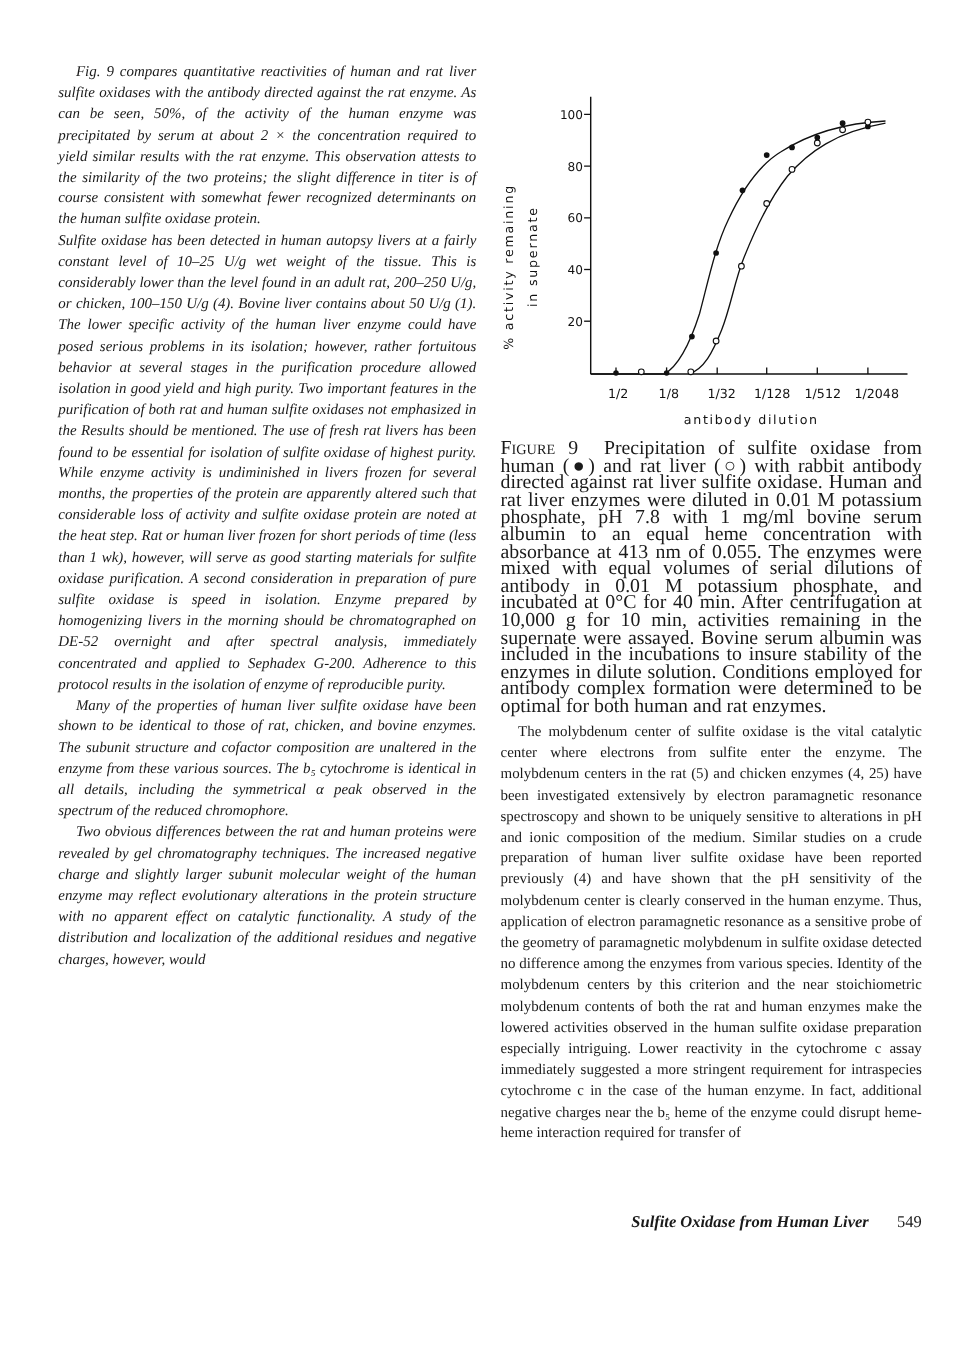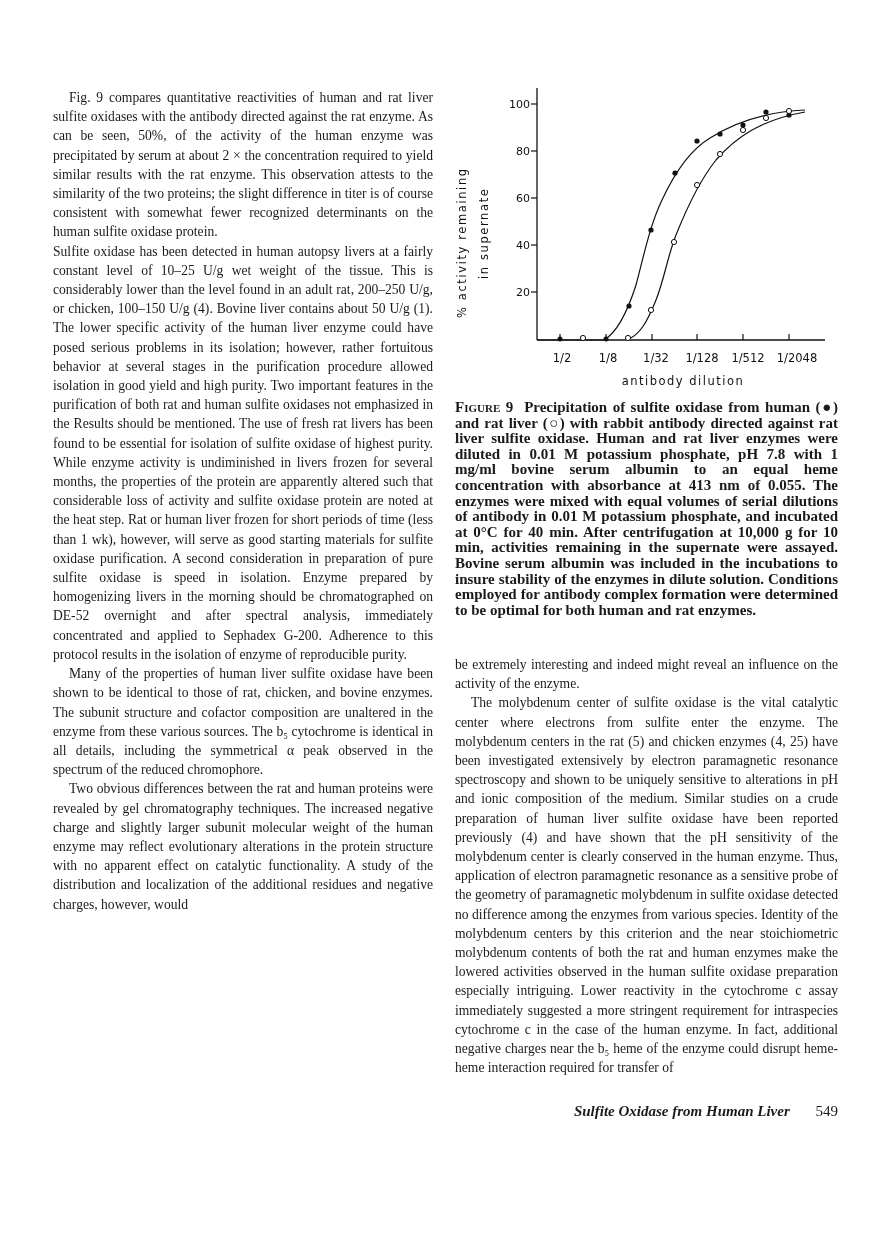--- a/index.html
+++ b/index.html
@@ -1,24 +1,24 @@
 <!DOCTYPE html>
 <html><head>
 <meta charset="utf-8">
 <style>
   html, body { margin: 0; padding: 0; background: #fff; }
   body { width: 890px; height: 1247px; position: relative; overflow: hidden;
          font-family: "Liberation Serif", "DejaVu Serif", serif; color: #1a1a1a; }
   .col { position: absolute; font-size: 13.6px; line-height: 19.2px; text-align: justify; }
   .col p { margin: 0; text-indent: 16px; }
   .col p.noindent { text-indent: 0; }
-  #left { left: 53px; top: 88px; width: 380px; }
+  #left { left: 53px; top: 55px; width: 380px; font-style: italic; }
   #right { left: 455px; top: 655px; width: 383px; }
   .heading { font-weight: bold; letter-spacing: 1px; font-size: 15px; margin: 23px 0 6px 61px; text-indent: 0; }
-  #caption { position: absolute; left: 455px; top: 400px; width: 383px; font-size: 15px; line-height: 15.6px; text-align: justify; font-weight: bold; }
+  #caption { position: absolute; left: 455px; top: 400px; width: 383px; font-size: 18px; line-height: 15.6px; text-align: justify; }
   .sc { font-variant: small-caps; }
   #footer { position: absolute; top: 1103px; left: 455px; width: 383px; text-align: right; font-size: 15px; }
   #footer .title { font-style: italic; font-weight: bold; margin-right: 22px; margin-left: 22px; }
   #footer .page { font-weight: normal; }
   svg text { font-family: "DejaVu Sans", sans-serif; }
 </style>
 </head>
 <body>
 
 <div id="left" class="col">
@@ -97,20 +97,19 @@
     <circle cx="789" cy="111" r="2.6"></circle>
   </g>
 </svg>
 
 <div id="caption">
   <span class="sc">Figure 9</span>&nbsp;
   <span>Precipitation of sulfite oxidase from human (●) and rat liver (○) with rabbit antibody directed against rat liver sulfite oxidase. Human and rat liver enzymes were diluted in 0.01 M potassium phosphate, pH 7.8 with 1 mg/ml bovine serum albumin to an equal heme concentration with absorbance at 413 nm of 0.055. The enzymes were mixed with equal volumes of serial dilutions of antibody in 0.01 M potassium phosphate, and incubated at 0°C for 40 min. After centrifugation at 10,000 g for 10 min, activities remaining in the supernate were assayed. Bovine serum albumin was included in the incubations to insure stability of the enzymes in dilute solution. Conditions employed for antibody complex formation were determined to be optimal for both human and rat enzymes.</span>
 </div>
 
 <div id="right" class="col">
-  <p class="noindent">be extremely interesting and indeed might reveal an influence on the activity of the enzyme.</p>
   <p>The molybdenum center of sulfite oxidase is the vital catalytic center where electrons from sulfite enter the enzyme. The molybdenum centers in the rat (5) and chicken enzymes (4, 25) have been investigated extensively by electron paramagnetic resonance spectroscopy and shown to be uniquely sensitive to alterations in pH and ionic composition of the medium. Similar studies on a crude preparation of human liver sulfite oxidase have been reported previously (4) and have shown that the pH sensitivity of the molybdenum center is clearly conserved in the human enzyme. Thus, application of electron paramagnetic resonance as a sensitive probe of the geometry of paramagnetic molybdenum in sulfite oxidase detected no difference among the enzymes from various species. Identity of the molybdenum centers by this criterion and the near stoichiometric molybdenum contents of both the rat and human enzymes make the lowered activities observed in the human sulfite oxidase preparation especially intriguing. Lower reactivity in the cytochrome c assay immediately suggested a more stringent requirement for intraspecies cytochrome c in the case of the human enzyme. In fact, additional negative charges near the b₅ heme of the enzyme could disrupt heme-heme interaction required for transfer of</p>
 </div>
 
 <div id="footer">
   <span class="title">Sulfite Oxidase from Human Liver</span>
   <span class="page">549</span>
 </div>
 
 </body></html>

